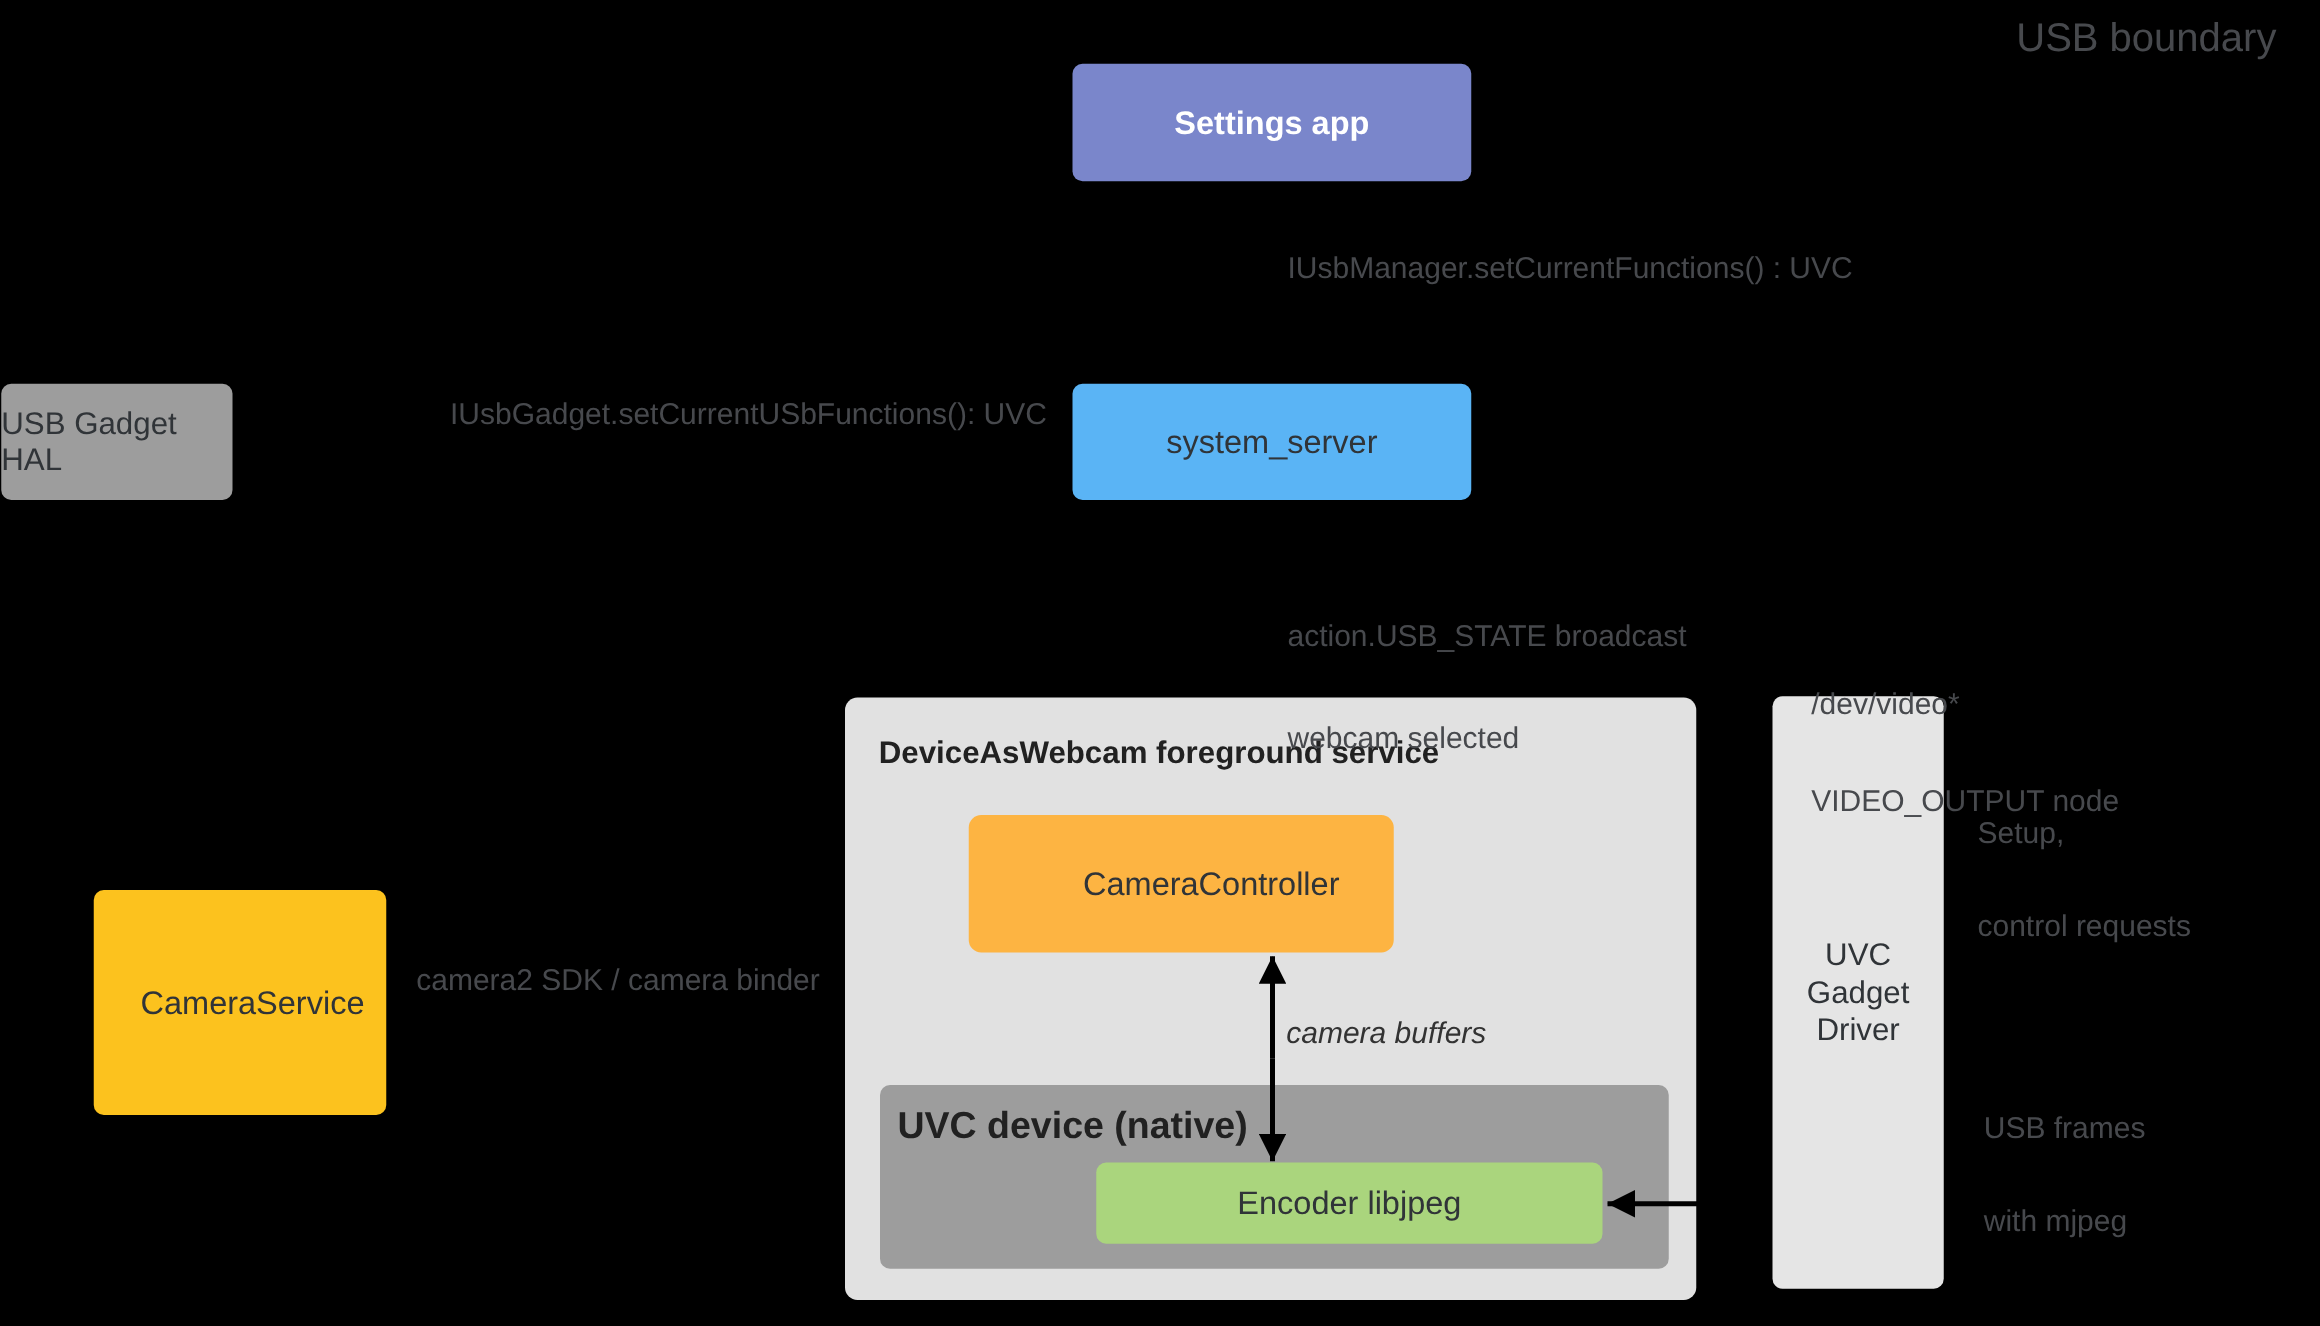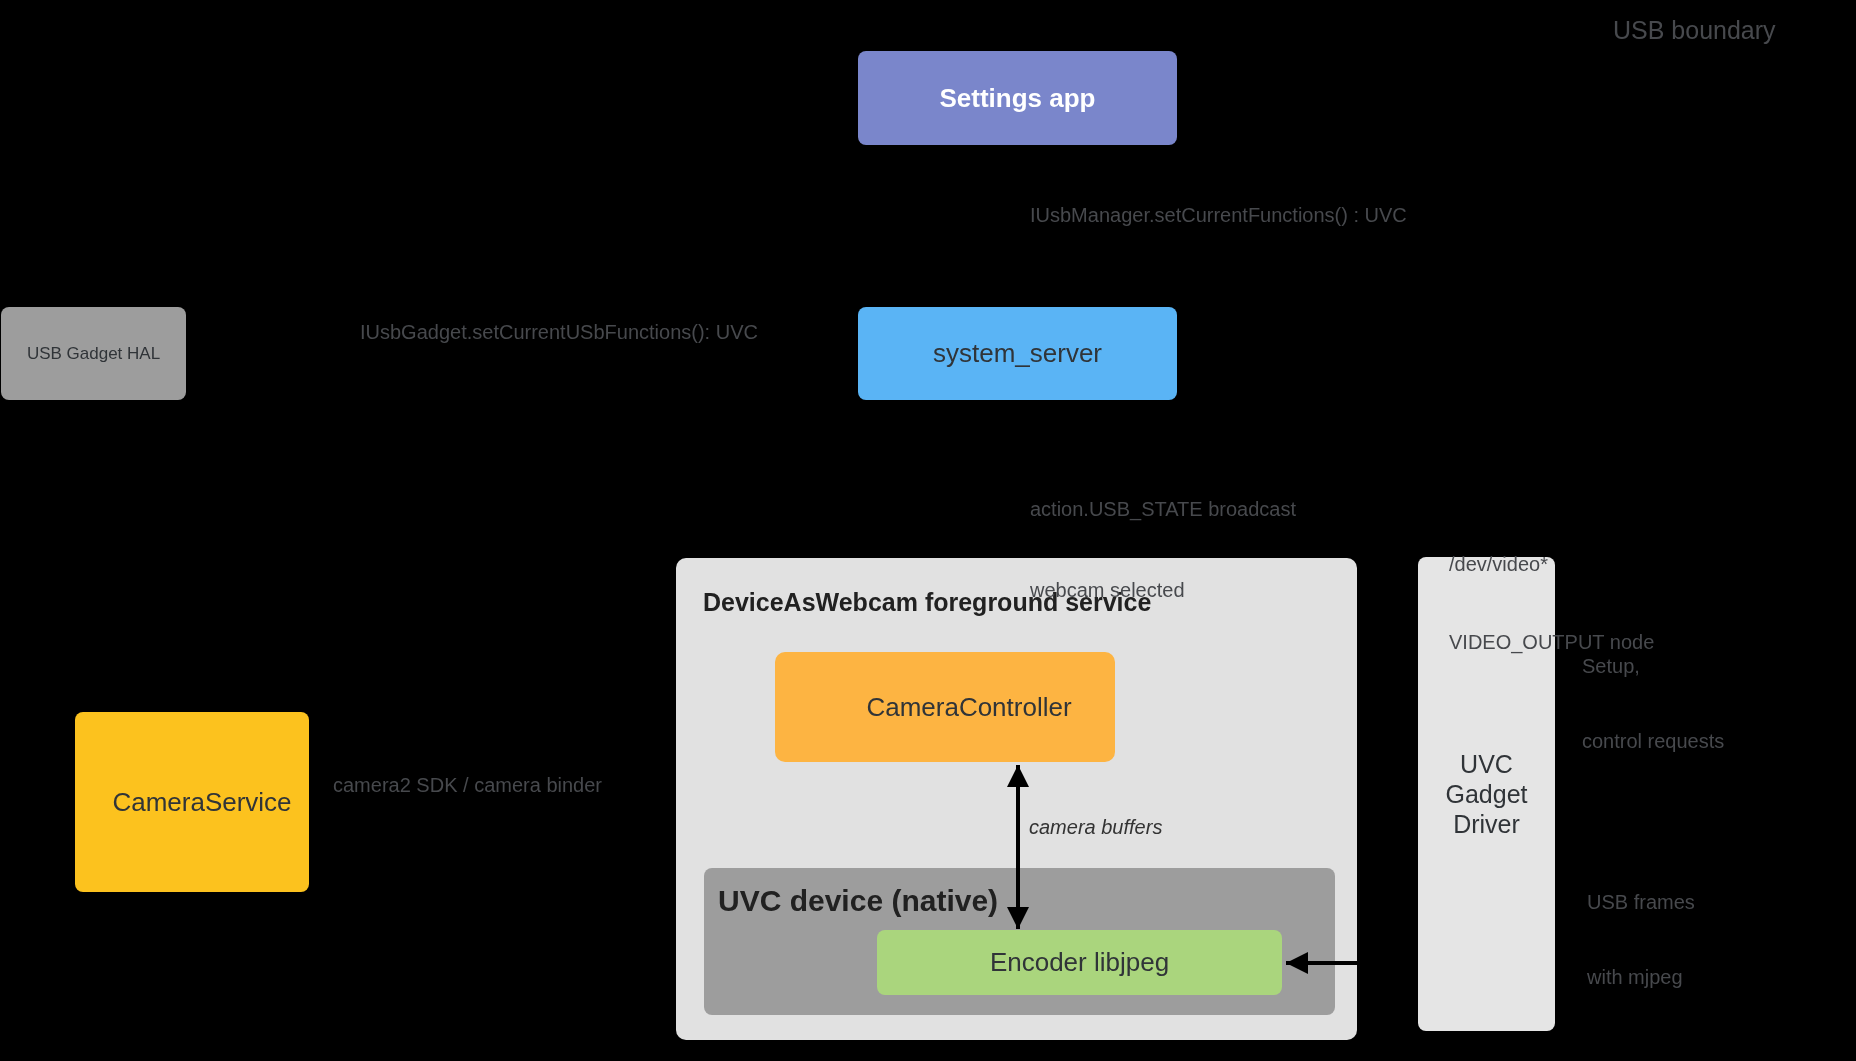--- a/index.html
+++ b/index.html
@@ -20,21 +20,21 @@
     background: var(--c-settings-app, #7986CB); border-radius: 8px;
     color: var(--c-settings-text, #fff); font-weight: 700;
   }
   #system-server {
     left: 858px; top: 307px; width: 319px; height: 93px;
     background: var(--c-system-server, #5AB4F5); border-radius: 8px;
   }
   #usb-gadget-hal {
     left: 1px; top: 307px; width: 185px; height: 93px;
     background: var(--c-usb-gadget-hal, #9D9D9D); border-radius: 8px;
-    font-size: 17px;
+    font-size: 25px;
   }
   #camera-service {
     left: 75px; top: 712px; width: 234px; height: 180px;
     background: var(--c-camera-service, #FCC21E); border-radius: 8px; padding-left: 20px;
   }
   #foreground-service {
     left: 676px; top: 558px; width: 681px; height: 482px;
     background: var(--c-container, #E1E1E1); border-radius: 10px;
   }
   #foreground-service-title {
@@ -56,25 +56,25 @@
   #encoder {
     left: 877px; top: 930px; width: 405px; height: 65px;
     background: var(--c-encoder, #AAD57D); border-radius: 8px;
   }
   #uvc-gadget-driver {
     left: 1418px; top: 557px; width: 137px; height: 474px;
     background: var(--c-uvc-gadget-driver, #E5E5E5); border-radius: 8px;
     flex-direction: column; font-size: 25px; line-height: 30px;
   }
   .annotation {
-    font-size: 20px; line-height: 26px;
+    font-size: 24px; line-height: 26px;
     color: var(--c-annotation-text, #47494d);
     white-space: pre;
   }
-  #usb-boundary      { left: 1613px; top: 17px; font-size: 25px; }
+  #usb-boundary      { left: 1613px; top: 17px; font-size: 32px; }
   #iusbmanager-label { left: 1030px; top: 202px; }
   #iusbgadget-label  { left: 360px;  top: 319px; }
   #usb-state-label   { left: 1030px; top: 442px; line-height: 27px; }
   #dev-video-label   { left: 1449px; top: 499px; }
   #setup-label       { left: 1582px; top: 604px; line-height: 25px; }
   #camera-buffers-label { left: 1029px; top: 814px; color: var(--c-camera-buffers-text, #333); font-style: italic; }
   #usb-frames-label  { left: 1587px; top: 840px; line-height: 25px; }
   #camera2-label     { left: 333px;  top: 772px; }
   #arrow-layer { left: 0; top: 0; width: 1856px; height: 1061px; pointer-events: none; }
   #arrow-layer line { stroke: var(--c-arrow, #000); stroke-width: 4px; }

